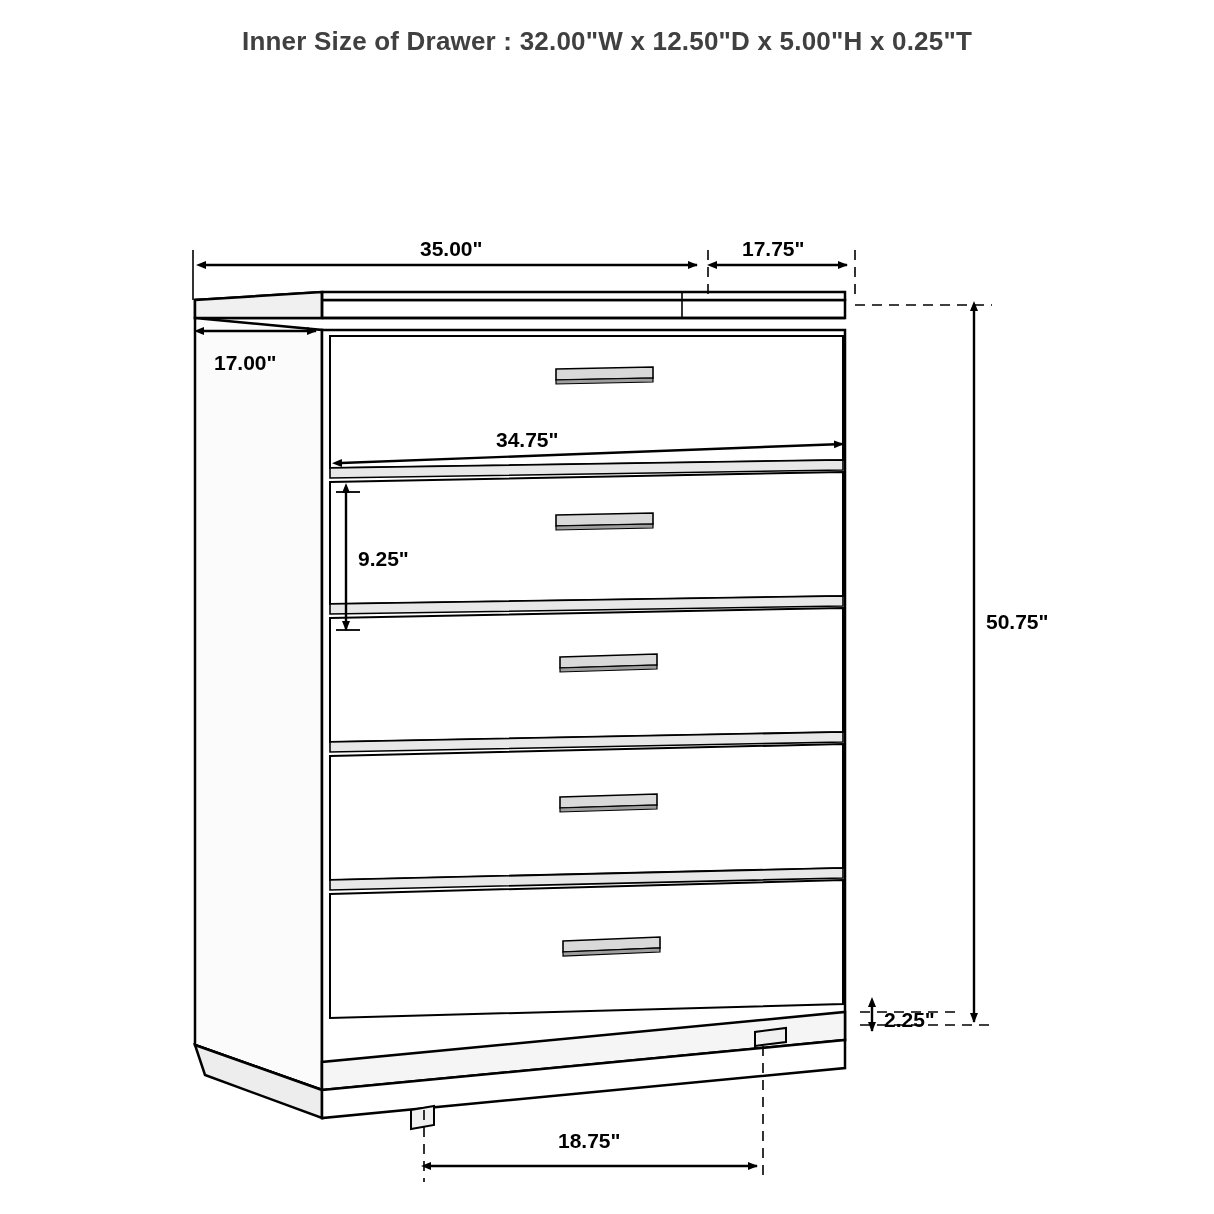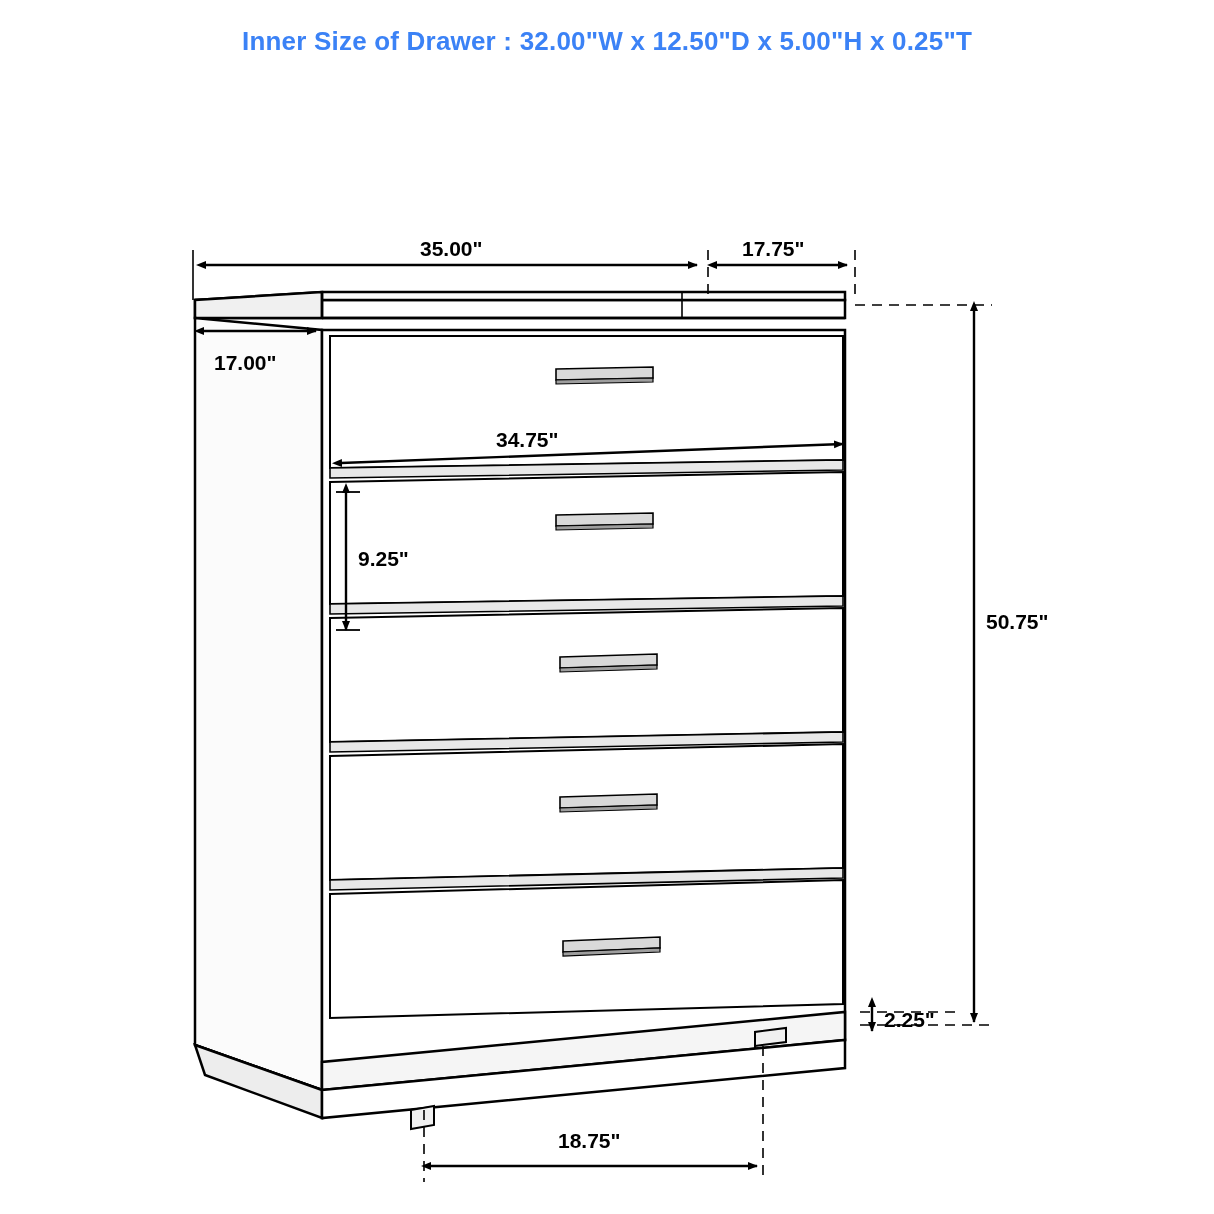--- a/index.html
+++ b/index.html
@@ -20,21 +20,21 @@
     height: 1214px;
   }
   #title {
     position: absolute;
     top: 26px;
     left: 0;
     width: 1214px;
     text-align: center;
     font-size: 26px;
     font-weight: bold;
-    color: #3b82f6;
+    color: #404040;
     letter-spacing: 0.2px;
   }
   svg#drawing {
     position: absolute;
     top: 0;
     left: 0;
     width: 1214px;
     height: 1214px;
   }
   .dim-label {

